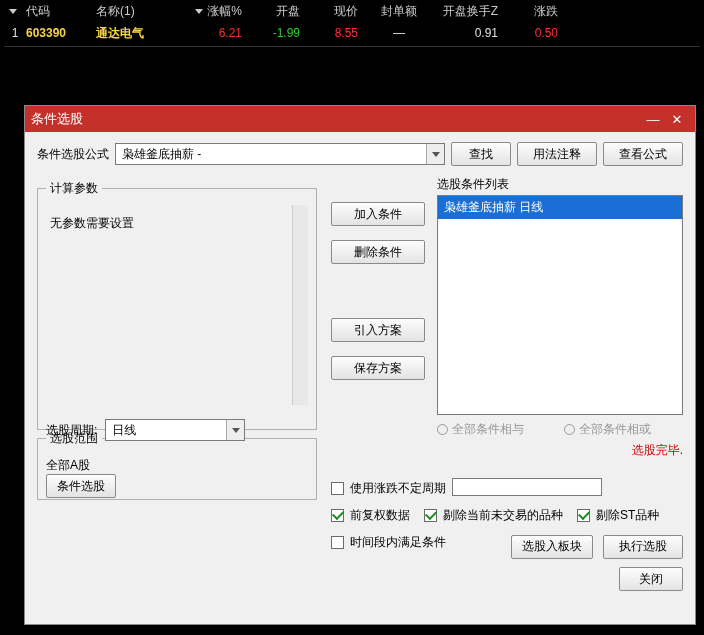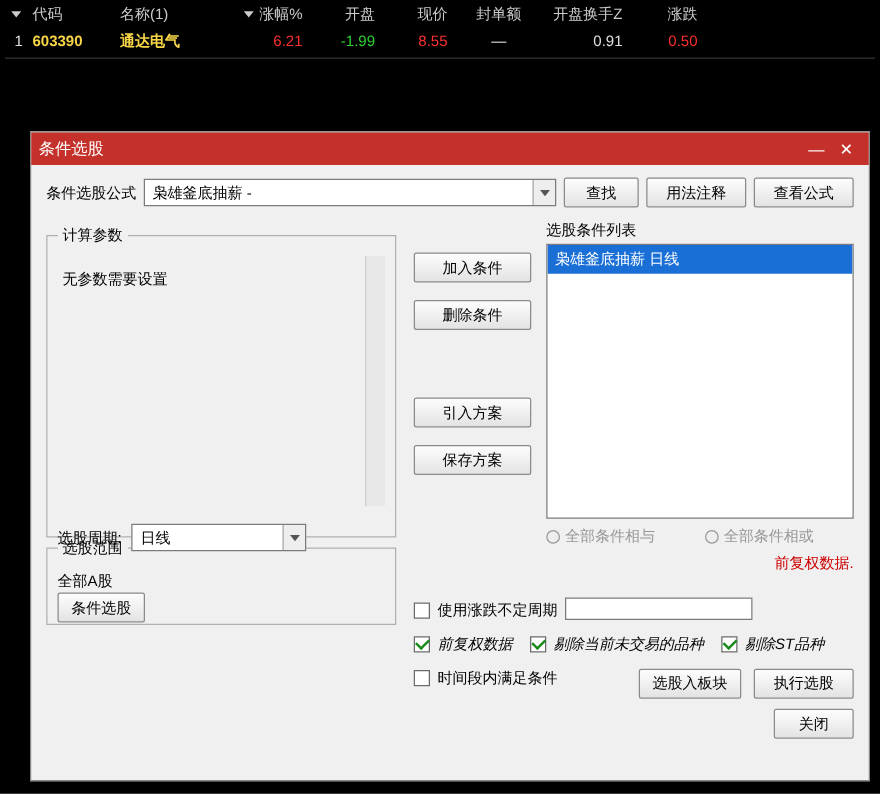--- a/index.html
+++ b/index.html
@@ -140,21 +140,21 @@
     border-left:2px solid #1c8a1c; border-bottom:2px solid #1c8a1c;
     transform: rotate(-45deg) translate(1px,-1px);
   }
   .txt-mini {
     background:#fff; border:1px solid #7a7a7a; height:18px; padding:0 4px;
     display:inline-flex; align-items:center;
   }
   .counts-row { display:flex; align-items:center; gap:8px; justify-content:flex-end; margin-bottom:8px;}
   .counts-row .txt-mini { width:60px;}
   .counts-row .txt-mini.wide { width:80px;}
-  .chk-line { display:flex; align-items:center; gap:14px; margin-bottom:10px; flex-wrap:wrap;font-style:italic;}
+  .chk-line { display:flex; align-items:center; gap:14px; margin-bottom:10px; flex-wrap:wrap;}
   .chk-line .chk-row { margin-bottom:0;}
   .action-row { display:flex; align-items:center; gap:10px; margin-bottom:8px;}
   .action-row .spacer { flex:1;}
   .close-row { display:flex; justify-content:flex-end;}
   .period-input-empty { flex:1; }
   .period-input-empty .txt-mini { width:150px;}
 </style>
 </head>
 <body>
 
@@ -249,21 +249,21 @@
       <div class="radio-row">
         <span class="radio">
           <span class="radio-dot"></span>
           <span>全部条件相与</span>
         </span>
         <span class="radio">
           <span class="radio-dot"></span>
           <span>全部条件相或</span>
         </span>
       </div>
-      <div class="done-text">前复权数据.</div>
+      <div class="done-text">选股完毕.</div>
     </div>
 
     <div class="bottom-area">
       <div class="chk-row">
         <span class="chk"></span>
         <span>使用涨跌不定周期</span>
         <span class="period-input-empty"><span class="txt-mini"></span></span>
       </div>
 
 

